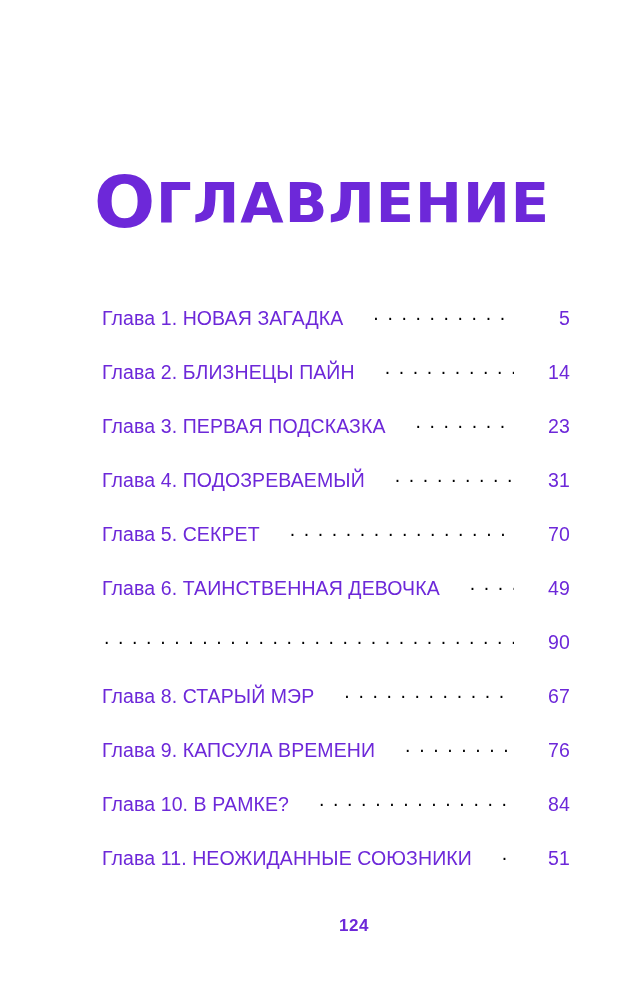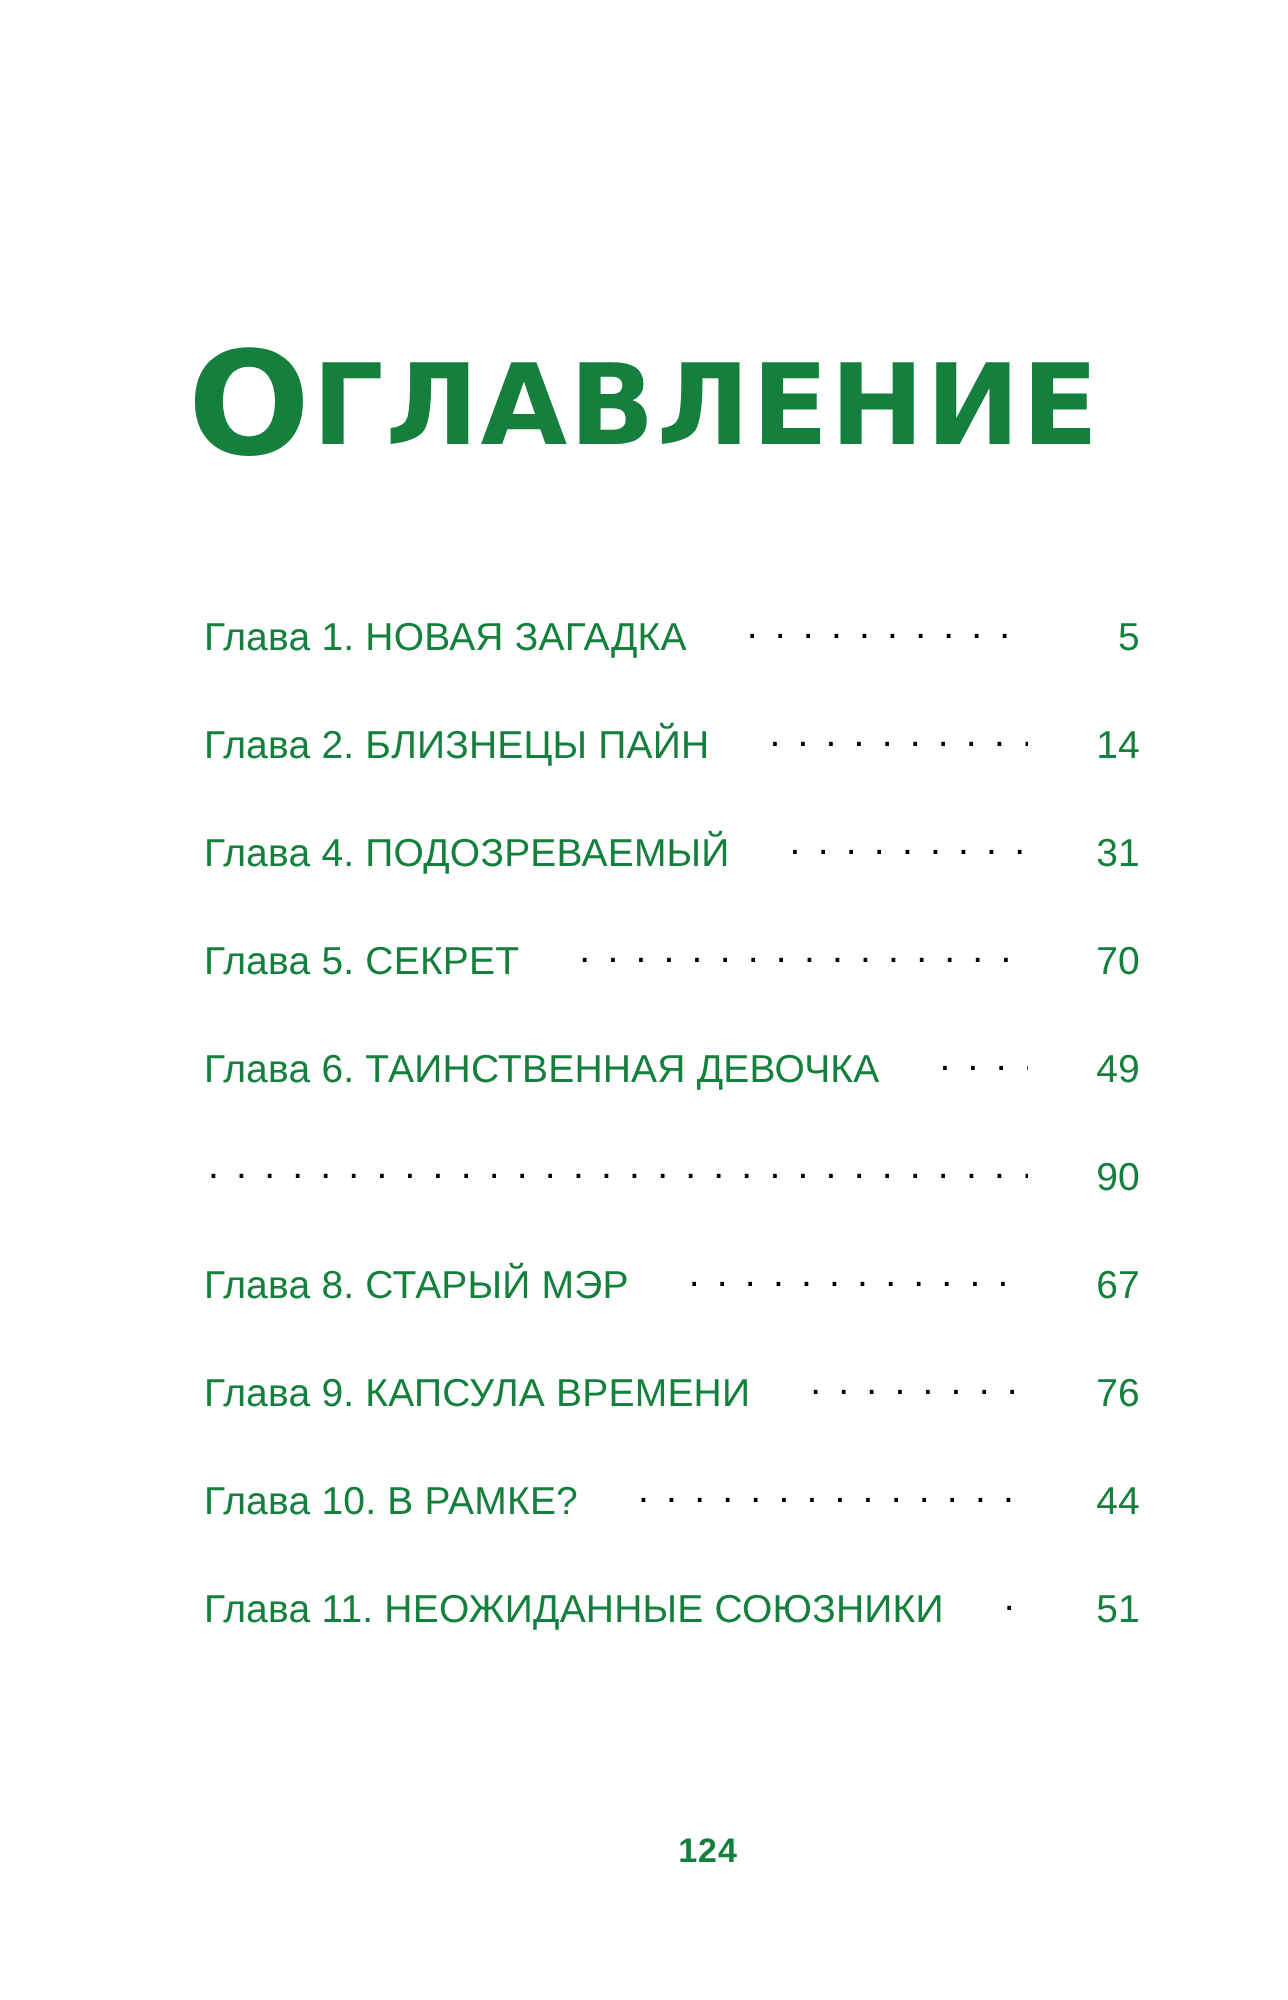--- a/index.html
+++ b/index.html
@@ -6,21 +6,21 @@
     margin: 0;
     padding: 0;
     background: #ffffff;
   }
   .page {
     position: relative;
     width: 644px;
     height: 1000px;
     background: #ffffff;
     font-family: "Liberation Sans", sans-serif;
-    color: #15803d;
+    color: #6d28d9;
     overflow: hidden;
   }
 
   .page-title {
     position: absolute;
     top: 128px;
     left: 0;
     width: 644px;
     text-align: center;
     font-family: "DejaVu Sans", sans-serif;
@@ -113,20 +113,25 @@
       <span class="toc-leader"></span>
       <span class="toc-page">5</span>
     </div>
 
     <div class="toc-entry">
       <span class="toc-label">Глава 2. БЛИЗНЕЦЫ ПАЙН</span>
       <span class="toc-leader"></span>
       <span class="toc-page">14</span>
     </div>
 
+    <div class="toc-entry">
+      <span class="toc-label">Глава 3. ПЕРВАЯ ПОДСКАЗКА</span>
+      <span class="toc-leader"></span>
+      <span class="toc-page">23</span>
+    </div>
 
     <div class="toc-entry">
       <span class="toc-label">Глава 4. ПОДОЗРЕВАЕМЫЙ</span>
       <span class="toc-leader"></span>
       <span class="toc-page">31</span>
     </div>
 
     <div class="toc-entry">
       <span class="toc-label">Глава 5. СЕКРЕТ</span>
       <span class="toc-leader"></span>
@@ -152,21 +157,21 @@
 
     <div class="toc-entry">
       <span class="toc-label">Глава 9. КАПСУЛА ВРЕМЕНИ</span>
       <span class="toc-leader"></span>
       <span class="toc-page">76</span>
     </div>
 
     <div class="toc-entry">
       <span class="toc-label">Глава 10. В РАМКЕ?</span>
       <span class="toc-leader"></span>
-      <span class="toc-page">44</span>
+      <span class="toc-page">84</span>
     </div>
 
     <div class="toc-entry">
       <span class="toc-label">Глава 11. НЕОЖИДАННЫЕ СОЮЗНИКИ</span>
       <span class="toc-leader"></span>
       <span class="toc-page">51</span>
     </div>
 
   </div>
 

